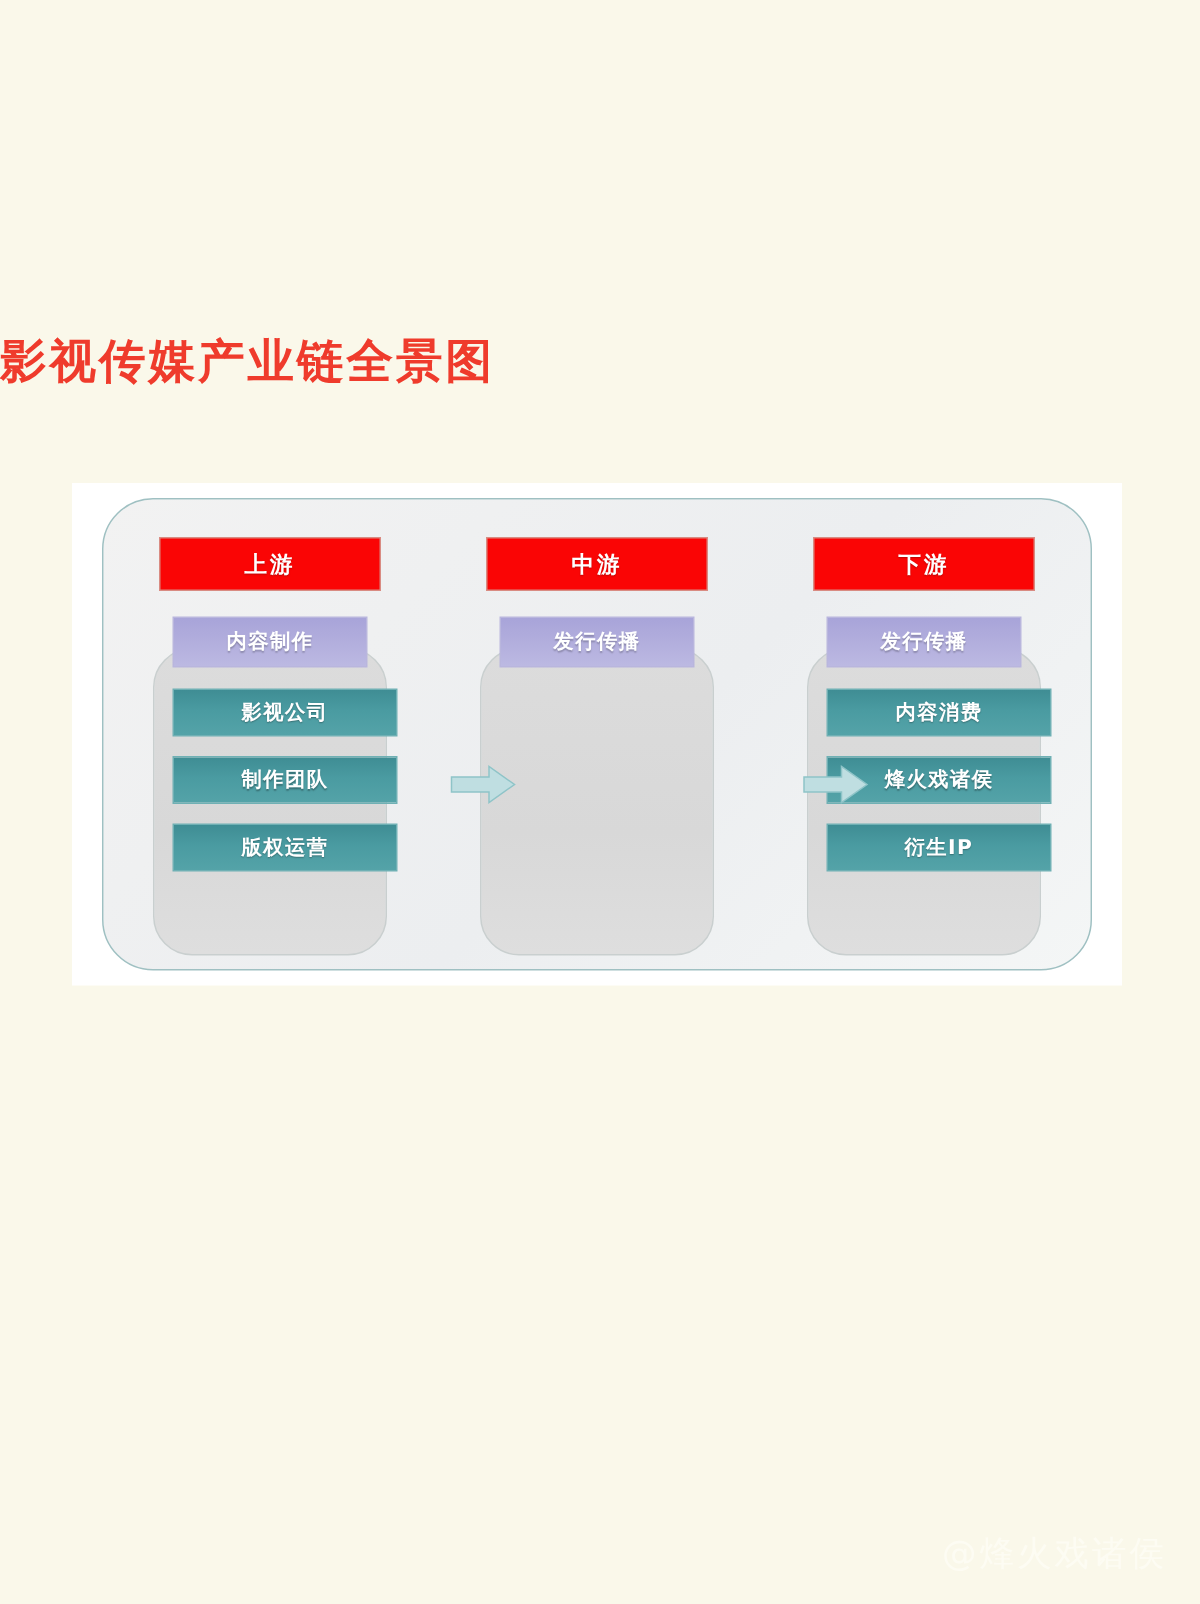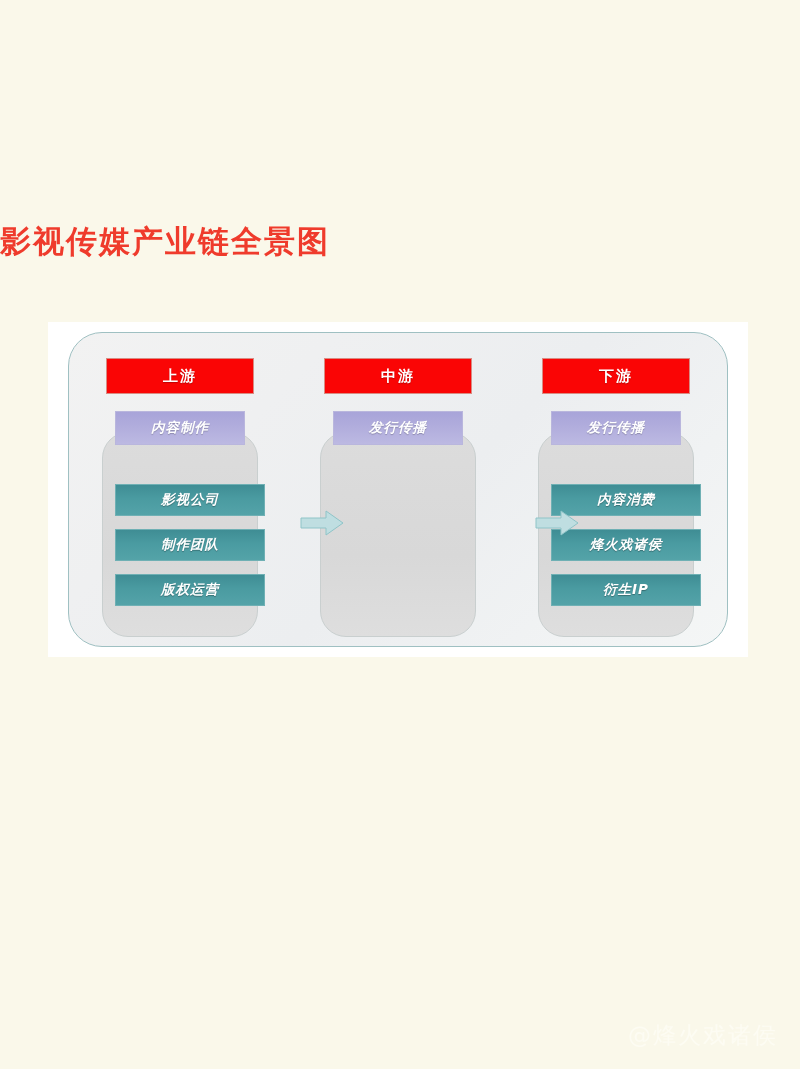--- a/index.html
+++ b/index.html
@@ -96,21 +96,20 @@
 
   
   .group-box {
     position: relative;
     margin-top: 38px;
     width: 156px;
     height: 205px;
     background: linear-gradient(180deg, #dcdcdc 0%, #d8d8d8 60%, #dedede 100%);
     border: 1px solid #c9cfcf;
     border-radius: 26px;
-    font-style: italic;
   }
 
   
   .category-label {
     position: absolute;
     top: -22px;
     left: 12px;
     width: 130px;
     height: 34px;
     background: linear-gradient(180deg, #a8a4d9 0%, #b2aedd 50%, #bcb9e2 100%);
@@ -129,21 +128,20 @@
 
   
   .items {
     position: absolute;
     top: 26px;
     left: 12px;
     width: 150px;
     display: flex;
     flex-direction: column;
     gap: 13px;
-    margin-top: 25px;
   }
 
   .item-box {
     width: 150px;
     height: 32px;
     background: linear-gradient(180deg, #3f8d94 0%, #4a9ba1 45%, #54a3a8 100%);
     border: 1px solid #6fb0b4;
     color: #ffffff;
     font-size: 13.5px;
     font-weight: bold;

